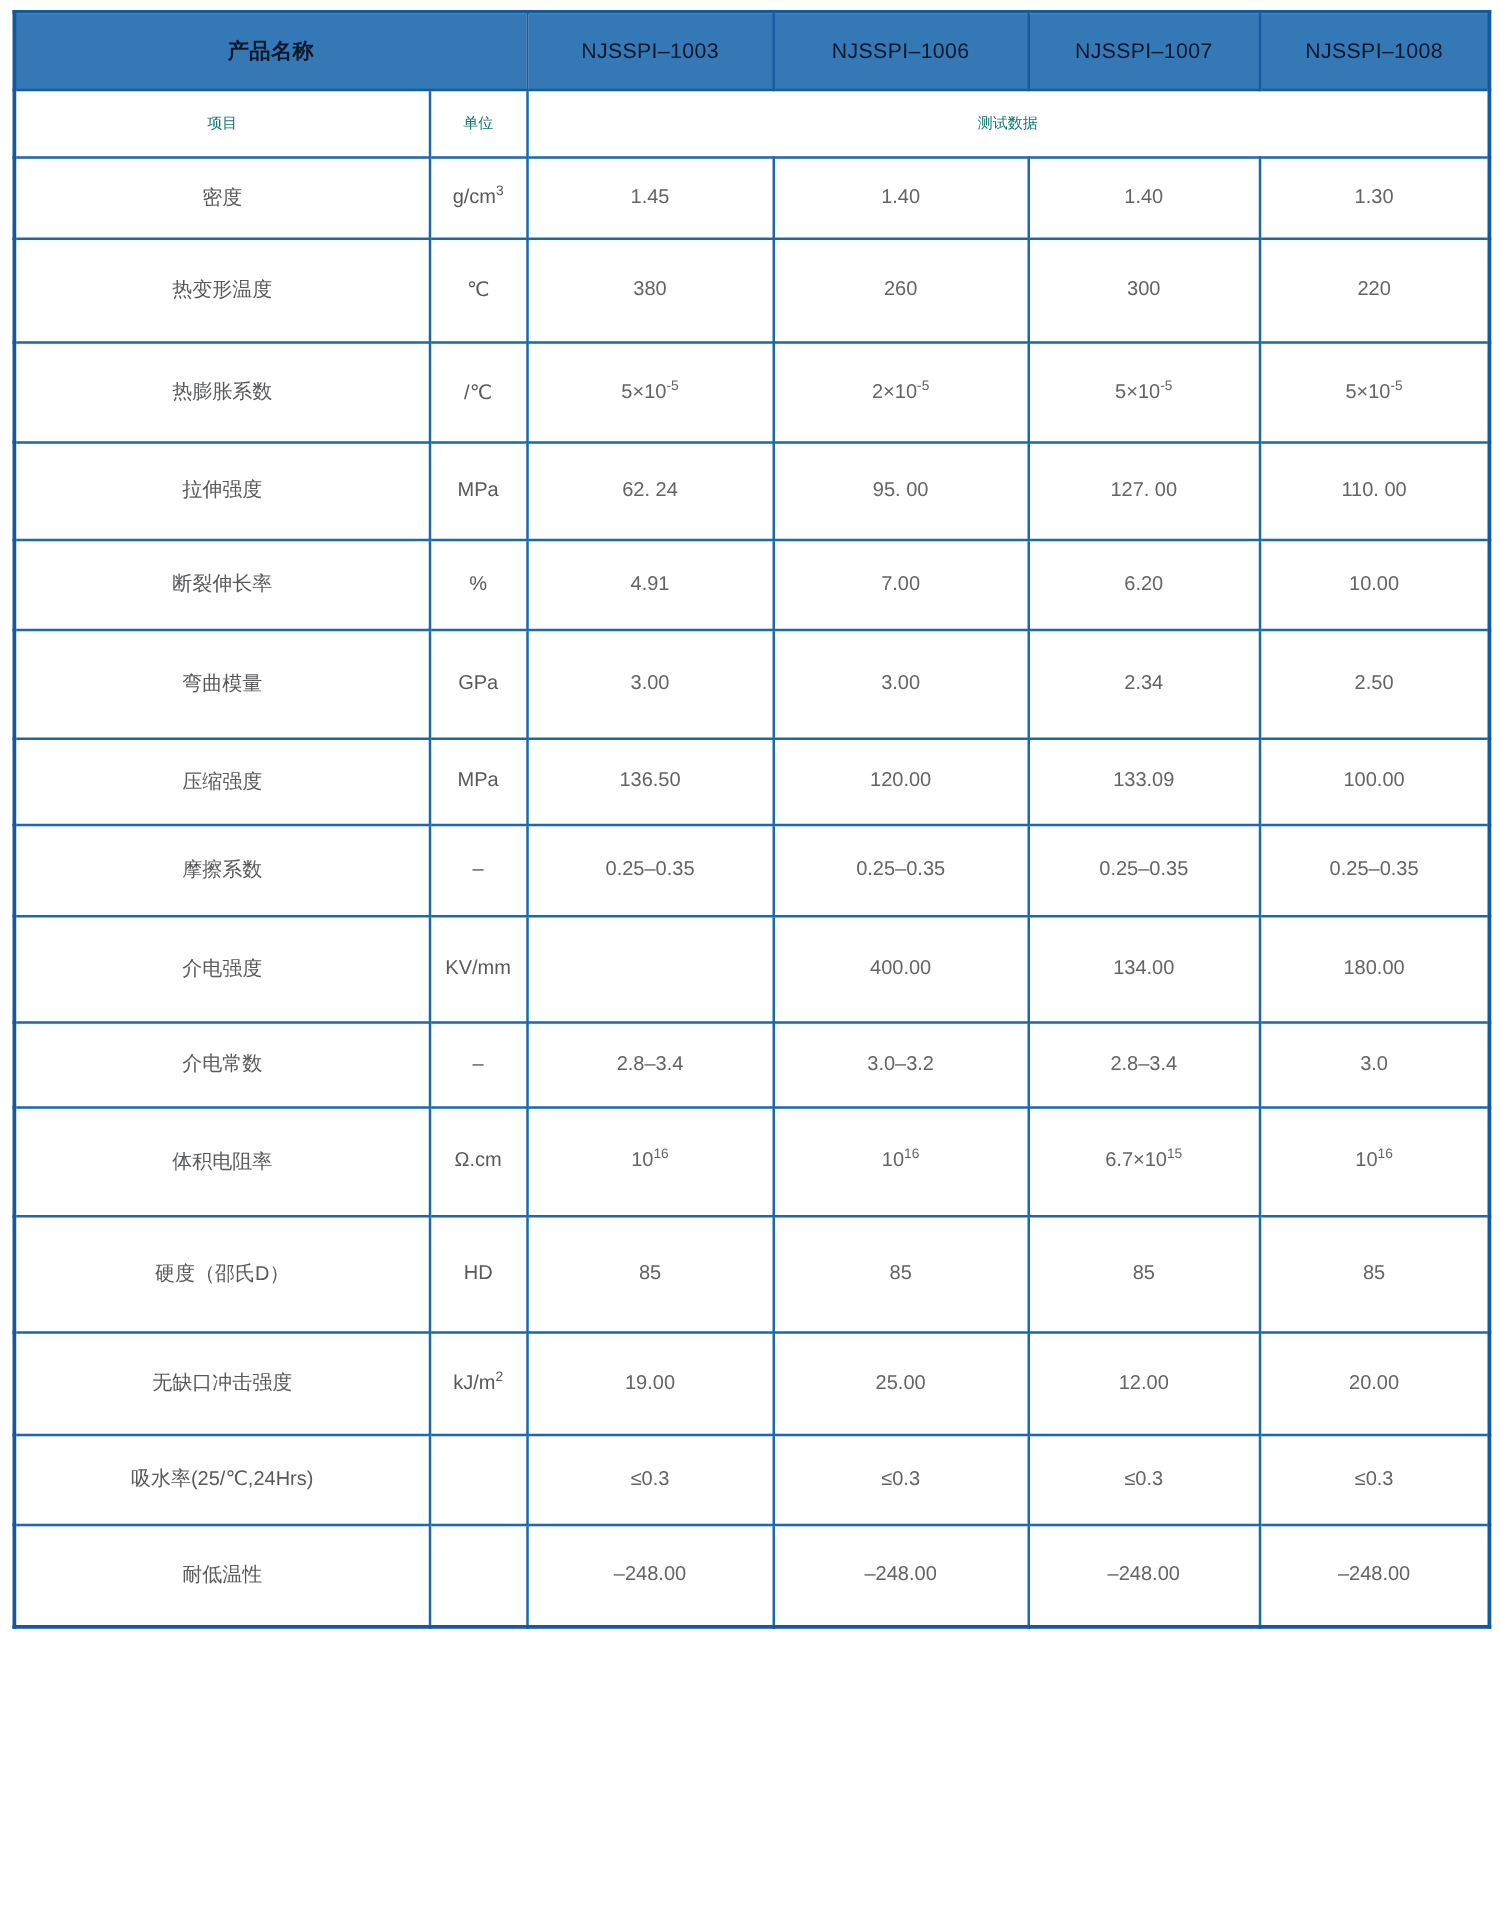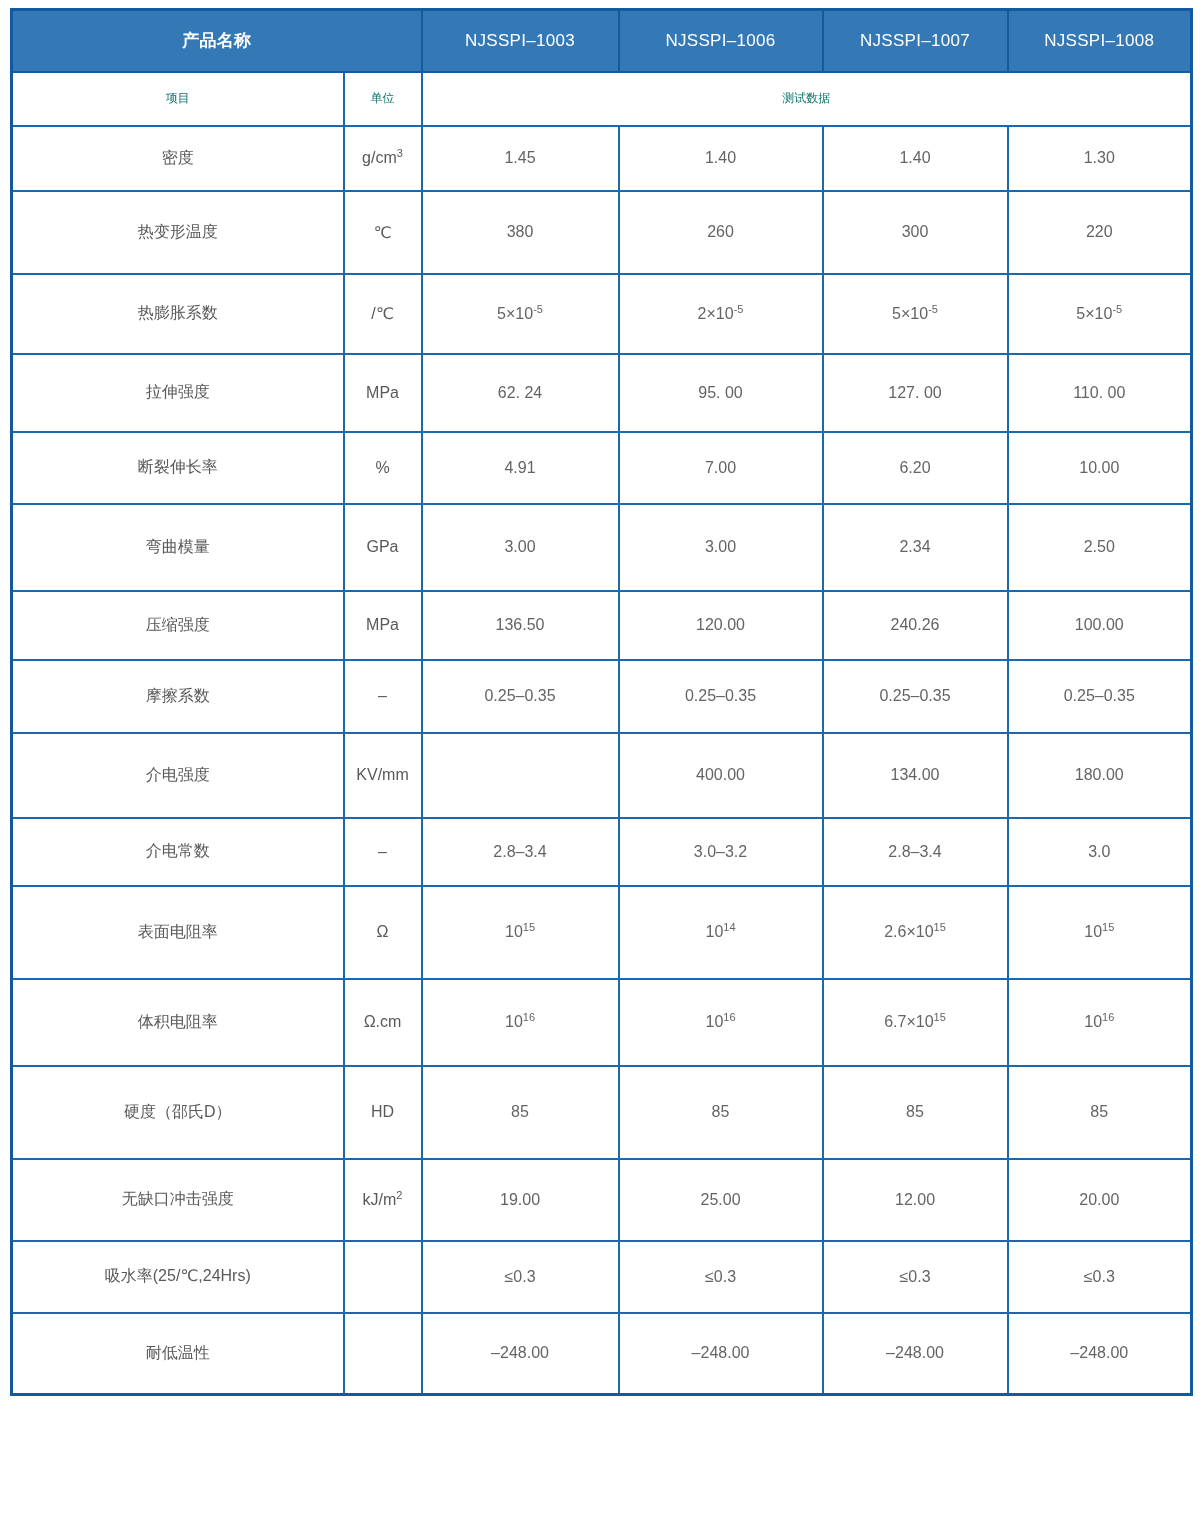--- a/index.html
+++ b/index.html
@@ -25,21 +25,21 @@
   table.spec th, table.spec td {
     border: 2px solid #1a68ae;
     text-align: center;
     vertical-align: middle;
     overflow: hidden;
     padding: 0 4px;
   }
   tr.products-row { height: 62px; }
   tr.products-row th {
     background: #3478b6;
-    color: #ffffff;
+    color: #0f172a;
     font-size: 17px;
     font-weight: 400;
     border-color: #155c9e;
     letter-spacing: 0.3px;
     text-align: center;
   }
   tr.products-row th.product-name-cell {
     font-weight: 700;
     font-size: 17px;
   }
@@ -135,21 +135,21 @@
           <td class="val">3.00</td>
           <td class="val">3.00</td>
           <td class="val">2.34</td>
           <td class="val">2.50</td>
         </tr>
         <tr style="height: 69px; margin-top: 27px;">
           <td>压缩强度</td>
           <td>MPa</td>
           <td class="val">136.50</td>
           <td class="val">120.00</td>
-          <td class="val">240.26</td>
+          <td class="val">133.09</td>
           <td class="val">100.00</td>
         </tr>
         <tr style="height: 73px;">
           <td>摩擦系数</td>
           <td>–</td>
           <td class="val">0.25–0.35</td>
           <td class="val">0.25–0.35</td>
           <td class="val">0.25–0.35</td>
           <td class="val">0.25–0.35</td>
         </tr>
@@ -162,28 +162,20 @@
           <td class="val">180.00</td>
         </tr>
         <tr style="height: 68px; margin-top: 16px;">
           <td>介电常数</td>
           <td>–</td>
           <td class="val">2.8–3.4</td>
           <td class="val">3.0–3.2</td>
           <td class="val">2.8–3.4</td>
           <td class="val">3.0</td>
         </tr>
-        <tr style="height: 93px;">
-          <td>表面电阻率</td>
-          <td>Ω</td>
-          <td class="val">10<sup>15</sup></td>
-          <td class="val">10<sup>14</sup></td>
-          <td class="val">2.6×10<sup>15</sup></td>
-          <td class="val">10<sup>15</sup></td>
-        </tr>
         <tr style="height: 87px;">
           <td>体积电阻率</td>
           <td>Ω.cm</td>
           <td class="val">10<sup>16</sup></td>
           <td class="val">10<sup>16</sup></td>
           <td class="val">6.7×10<sup>15</sup></td>
           <td class="val">10<sup>16</sup></td>
         </tr>
         <tr style="height: 93px;">
           <td>硬度（邵氏D）</td>

